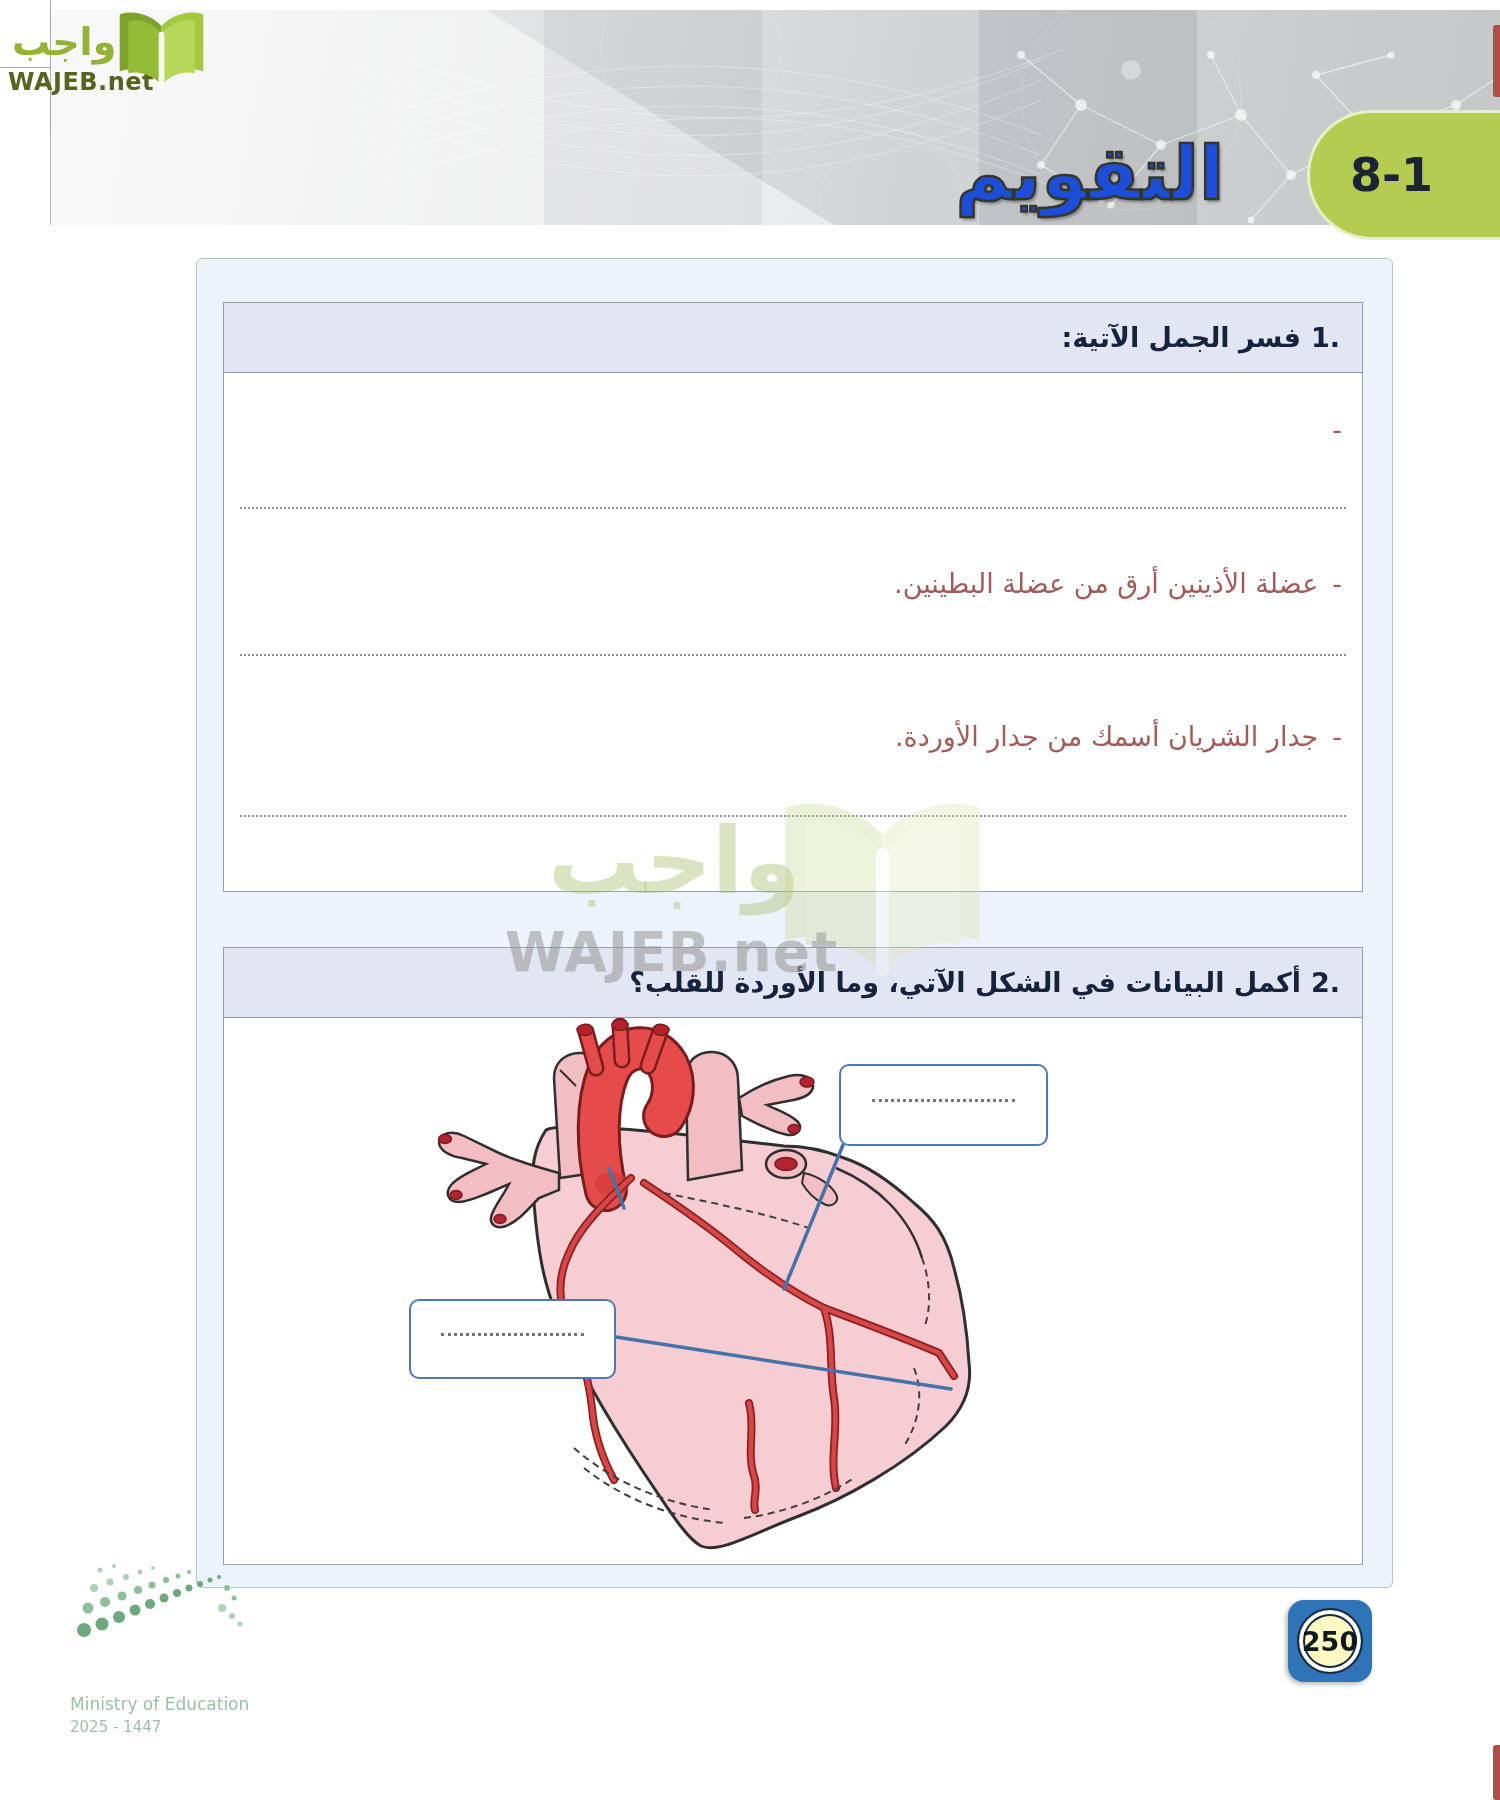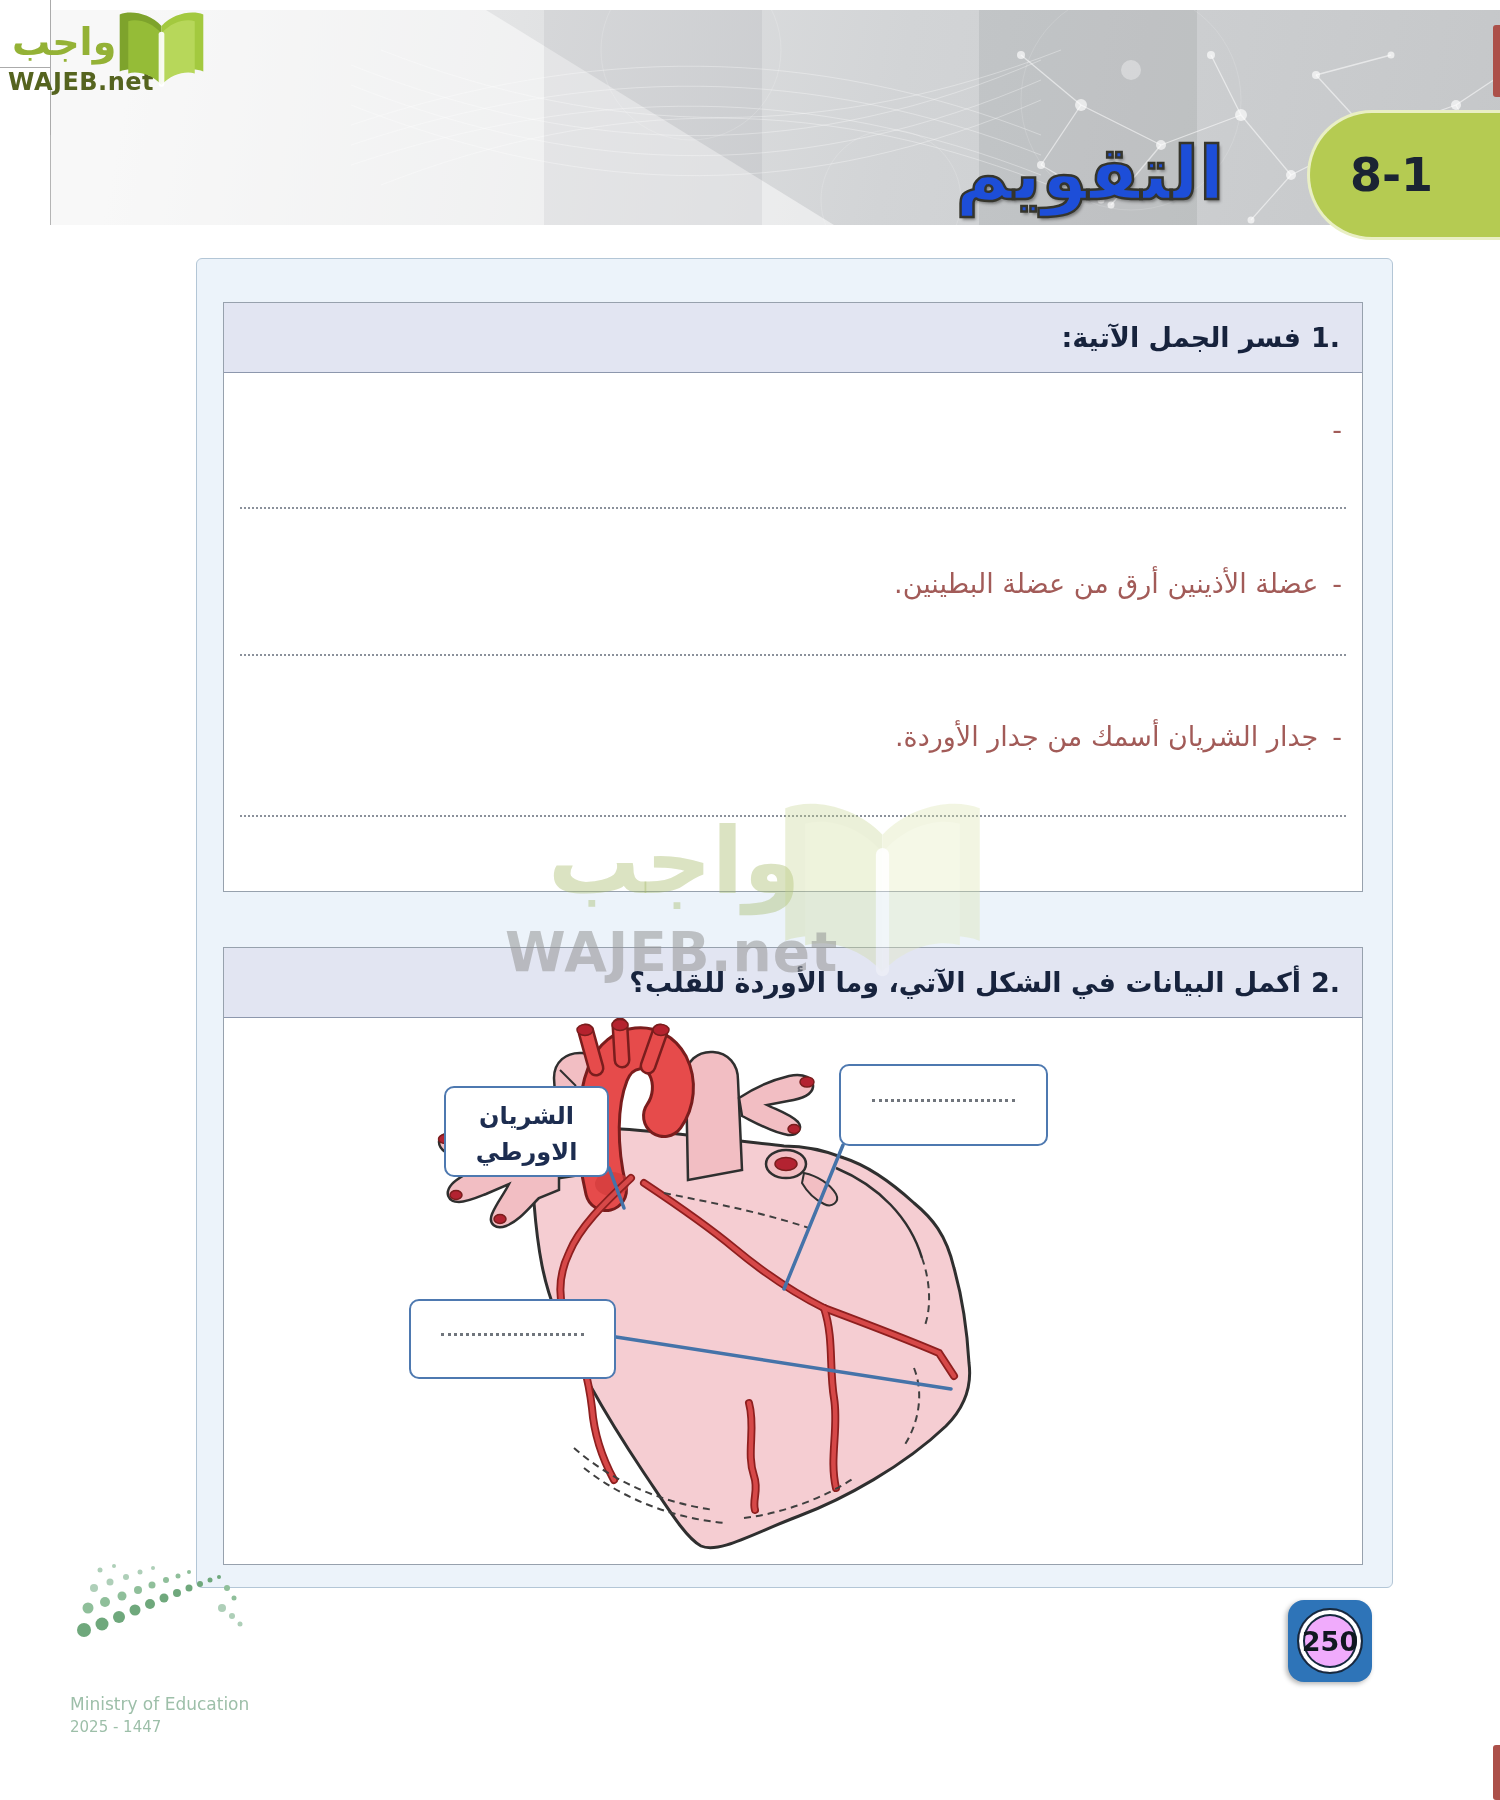--- a/index.html
+++ b/index.html
@@ -58,21 +58,21 @@
   .label-blank-r{left:615px;top:116px;width:209px;height:82px;}
   .label-blank-l{left:185px;top:351px;width:207px;height:80px;}
   .blank-dots{position:absolute;left:15%;right:15%;top:42%;border-bottom:3px dotted #70757c;}
   
   .moe-ar{position:absolute;left:70px;top:1650px;width:185px;font-size:31px;font-weight:bold;
     color:#61a06e;direction:rtl;text-align:left;}
   .moe-en{position:absolute;left:70px;top:1694px;font-size:17px;color:#9dbfa9;}
   .moe-years{position:absolute;left:70px;top:1718px;font-size:15px;color:#9dbfa9;}
   .page-badge{position:absolute;left:1288px;top:1600px;width:84px;height:82px;background:#2e74b8;
     border-radius:16px;box-shadow:-2px 2px 5px rgba(0,0,0,.3);display:flex;align-items:center;justify-content:center;}
-  .page-badge-circle{width:62px;height:62px;background:#f0abfc;border-radius:50%;
+  .page-badge-circle{width:62px;height:62px;background:#fef9c3;border-radius:50%;
     border:2.5px solid #16293e;box-shadow:inset 0 0 0 4px #fff,inset 0 0 0 6px #16293e;
     display:flex;align-items:center;justify-content:center;
     font-size:27px;font-weight:bold;color:#101820;}
   .sliver{position:absolute;right:0;width:7px;background:#ac5049;border-radius:3px 0 0 3px;}
   .sliver-top{top:25px;height:72px;}
   .sliver-bottom{top:1745px;height:55px;}
 </style>
 </head>
 <body>
 
@@ -266,24 +266,20 @@
         <path d="M440,175 C490,185 540,195 585,210"></path>
       </g>
 
       <g stroke="#4573a9" stroke-width="3.5" stroke-linecap="round">
         <line x1="385" y1="150" x2="400" y2="190"></line>
         <line x1="619" y1="127" x2="560" y2="271"></line>
         <line x1="392" y1="319" x2="727" y2="371"></line>
       </g>
     </svg>
 
-    <div class="label-box label-aorta">
-      <div>الشريان</div>
-      <div>الاورطي</div>
-    </div>
     <div class="label-box label-blank-r">
       <div class="blank-dots"></div>
     </div>
     <div class="label-box label-blank-l">
       <div class="blank-dots"></div>
     </div>
   </div>
 
   <svg style="position:absolute;left:72px;top:1558px" width="178" height="92" viewBox="0 0 178 92">
     <g fill="#6fa87c">

